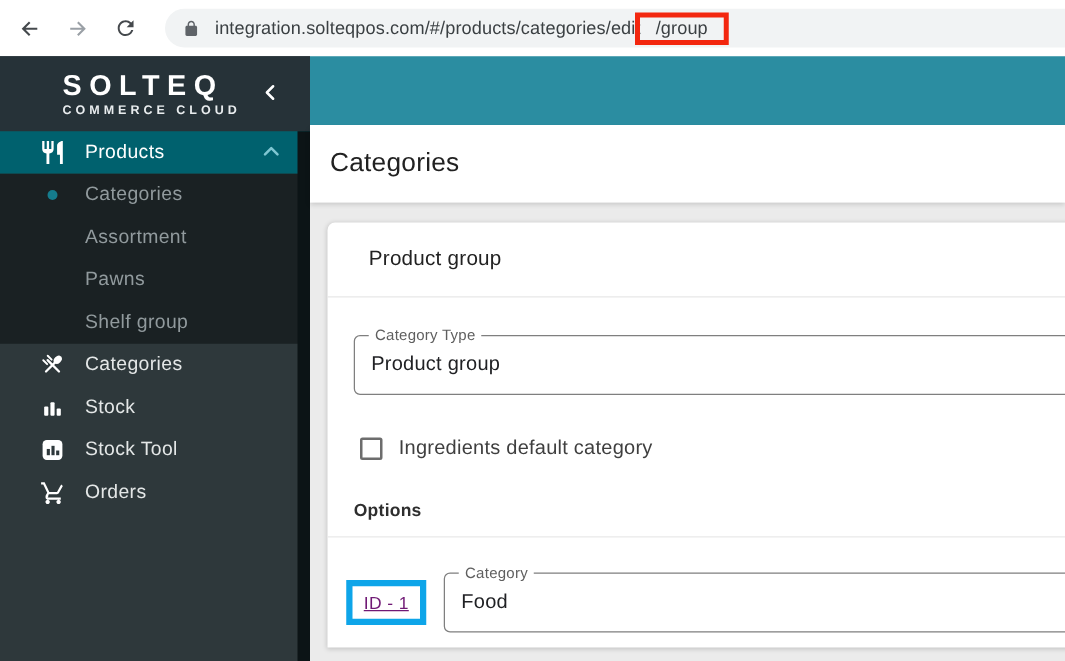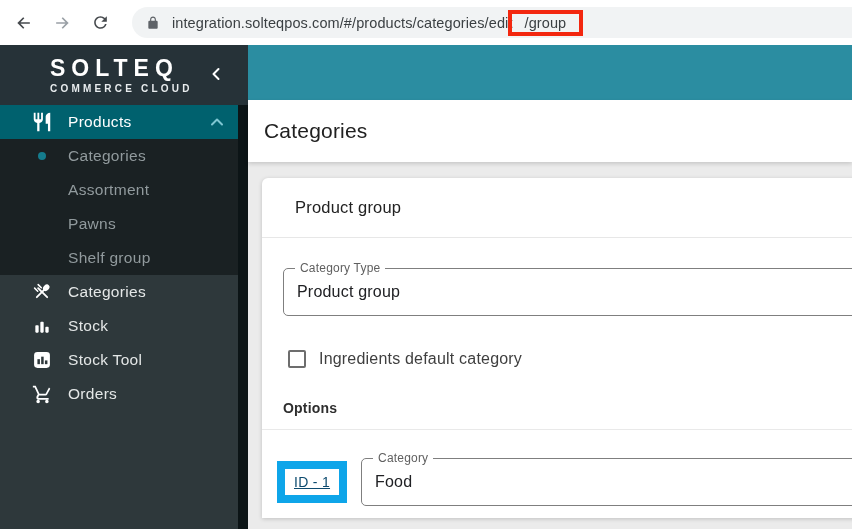--- a/index.html
+++ b/index.html
@@ -51,21 +51,21 @@
   .field-type { margin:30px 0 0 21px; width:648px; }
 
   .check-row { display:flex; align-items:center; margin:34px 0 0 26px; }
   .checkbox { width:18px; height:18px; border:2px solid #6d6d6d; border-radius:2px; background:#fff; cursor:pointer; flex:0 0 auto; }
   .check-label { margin-left:13px; font-size:16px; color:#3f3f3f; letter-spacing:0.2px; }
 
   .options-label { margin:32px 0 0 21px; font-size:14px; font-weight:700; color:#2e2e2e; letter-spacing:0.2px; }
   .options-divider { margin-top:13px; height:1px; background:#e9e9e9; width:100%; }
 
   .options-row { display:flex; align-items:center; margin-top:28px; }
-  .id-badge { margin-left:15px; border:8px solid #0ea5e9; padding:5px 9px; font-size:14px; color:#0c4a6e; letter-spacing:0.3px; flex:0 0 auto;text-decoration:underline; }
+  .id-badge { margin-left:15px; border:5px solid #0ea5e9; padding:5px 9px; font-size:14px; color:#701a75; letter-spacing:0.3px; flex:0 0 auto;text-decoration:underline; }
   .field-category { margin-left:14px; width:556px; }
 </style>
 </head>
 <body>
 
 <div class="browser-bar">
   <div class="nav-btn">
     <svg width="20" height="20" viewBox="0 0 24 24">
         <path fill="#45494d" d="M19 11H7.83l4.58-4.59L11 5l-7 7 7 7 1.41-1.41L7.83 13H19v-2z"></path>
       </svg>

